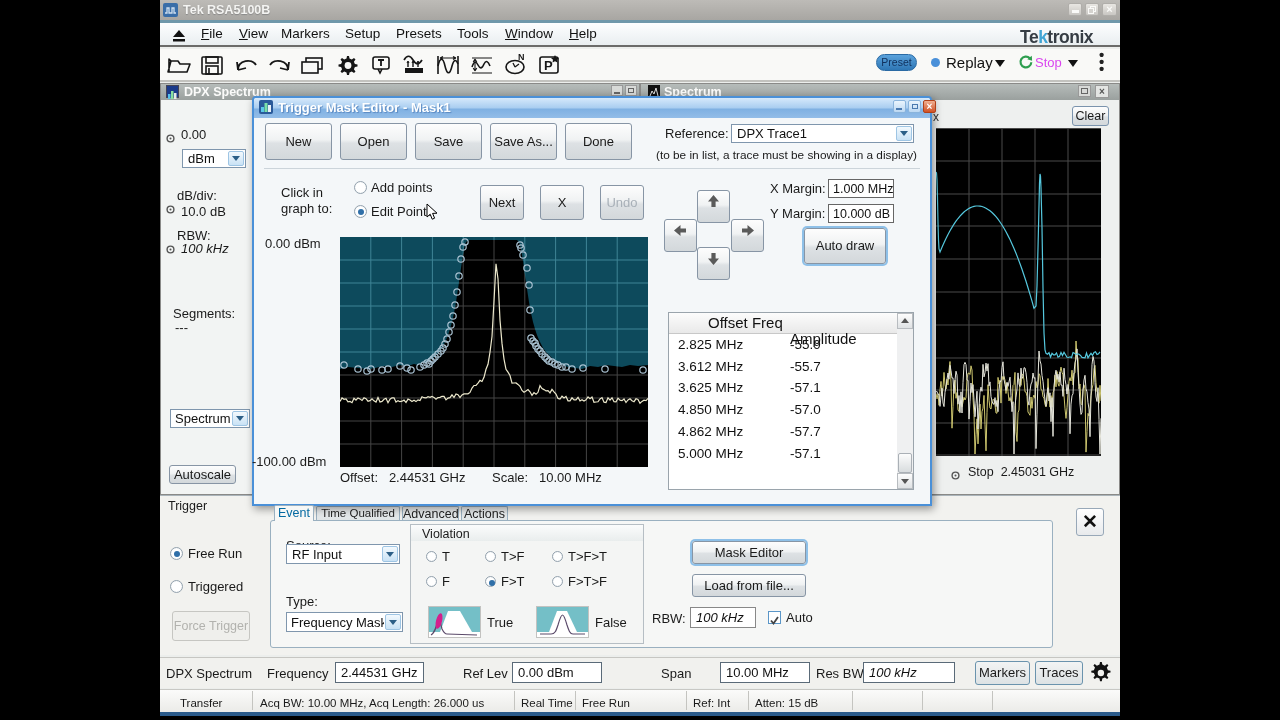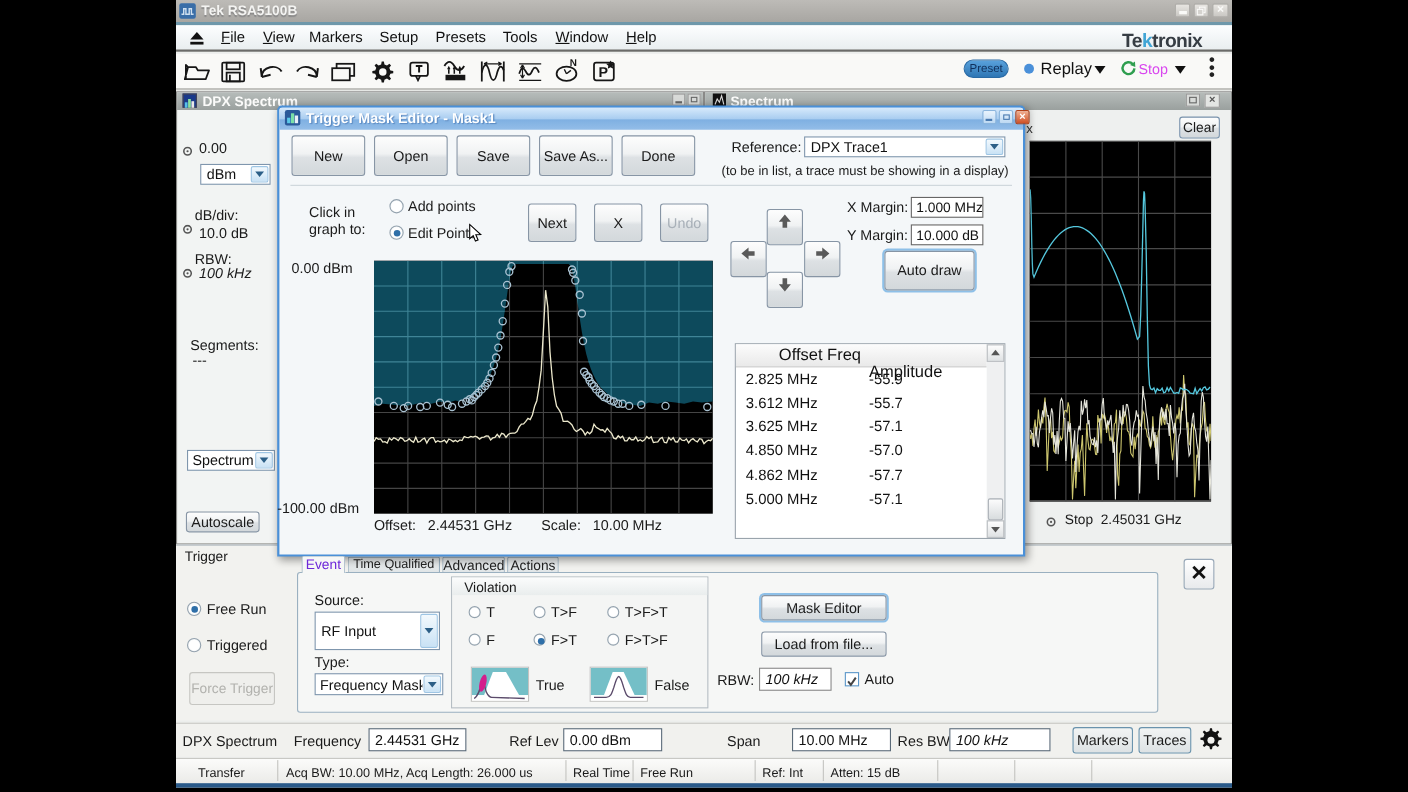--- a/index.html
+++ b/index.html
@@ -219,29 +219,29 @@
 <div class="lbl" style="left:968px;top:465px;font-size:12.5px;">Stop&nbsp;&nbsp;2.45031 GHz</div>
 
 <div class="abs" style="left:160px;top:495px;width:960px;height:160px;background:#f2f2ef;border-top:1px solid #aab4ba;"></div>
 <div class="lbl" style="left:168px;top:499px;font-size:12.5px;">Trigger</div>
 <div class="radio sel" style="left:170px;top:547px;"></div>
 <div class="lbl" style="left:188px;top:546px;">Free Run</div>
 <div class="radio" style="left:170px;top:580px;"></div>
 <div class="lbl" style="left:188px;top:579px;">Triggered</div>
 <div class="btn" style="left:172px;top:611px;width:78px;height:30px;line-height:28px;background:#efefec;border-color:#c6c6c2;color:#b2b2ae;font-size:12.5px;">Force Trigger</div>
 
-<div class="abs" style="left:274px;top:505px;width:40px;height:16px;background:#f6f7f6;border:1px solid #9ab0c0;border-bottom:none;border-radius:2px 2px 0 0;font-size:12.5px;text-align:center;color:#6d28d9;z-index:3;">Event</div>
+<div class="abs" style="left:274px;top:505px;width:40px;height:16px;background:#f6f7f6;border:1px solid #9ab0c0;border-bottom:none;border-radius:2px 2px 0 0;font-size:12.5px;text-align:center;color:#0369a1;z-index:3;">Event</div>
 <div class="abs" style="left:316px;top:506px;width:84px;height:15px;background:linear-gradient(#eef1f2,#dfe4e6);border:1px solid #9ab0c0;border-bottom:none;border-radius:2px 2px 0 0;font-size:11.5px;text-align:center;color:#222;white-space:nowrap;overflow:hidden;">Time Qualified</div>
 <div class="abs" style="left:402px;top:506px;width:57px;height:15px;background:linear-gradient(#eef1f2,#dfe4e6);border:1px solid #9ab0c0;border-bottom:none;border-radius:2px 2px 0 0;font-size:12.5px;text-align:center;color:#222;">Advanced</div>
 <div class="abs" style="left:461px;top:506px;width:47px;height:15px;background:linear-gradient(#eef1f2,#dfe4e6);border:1px solid #9ab0c0;border-bottom:none;border-radius:2px 2px 0 0;font-size:12.5px;text-align:center;color:#222;">Actions</div>
 <div class="abs" style="left:270px;top:520px;width:783px;height:128px;background:#f6f7f6;border:1px solid #9ab0c0;border-radius:3px;"></div>
 <div class="abs" style="left:275px;top:520px;width:39px;height:2px;background:#f6f7f6;"></div>
 
 <div class="lbl" style="left:286px;top:538px;">Source:</div>
-<div class="combo" style="left:286px;top:556px;width:114px;height:35px;">
+<div class="combo" style="left:286px;top:544px;width:114px;height:20px;">
       <span class="ct">RF Input</span>
       <span class="ca"></span>
     </div>
 <div class="lbl" style="left:286px;top:594px;">Type:</div>
 <div class="combo" style="left:286px;top:612px;width:117px;height:20px;">
       <span class="ct" style="padding-left:4px;">Frequency Mask</span>
       <span class="ca"></span>
     </div>
 
 <div class="abs" style="left:410px;top:524px;width:234px;height:120px;background:#f4f5f4;border:1px solid #b6bec4;"></div>

